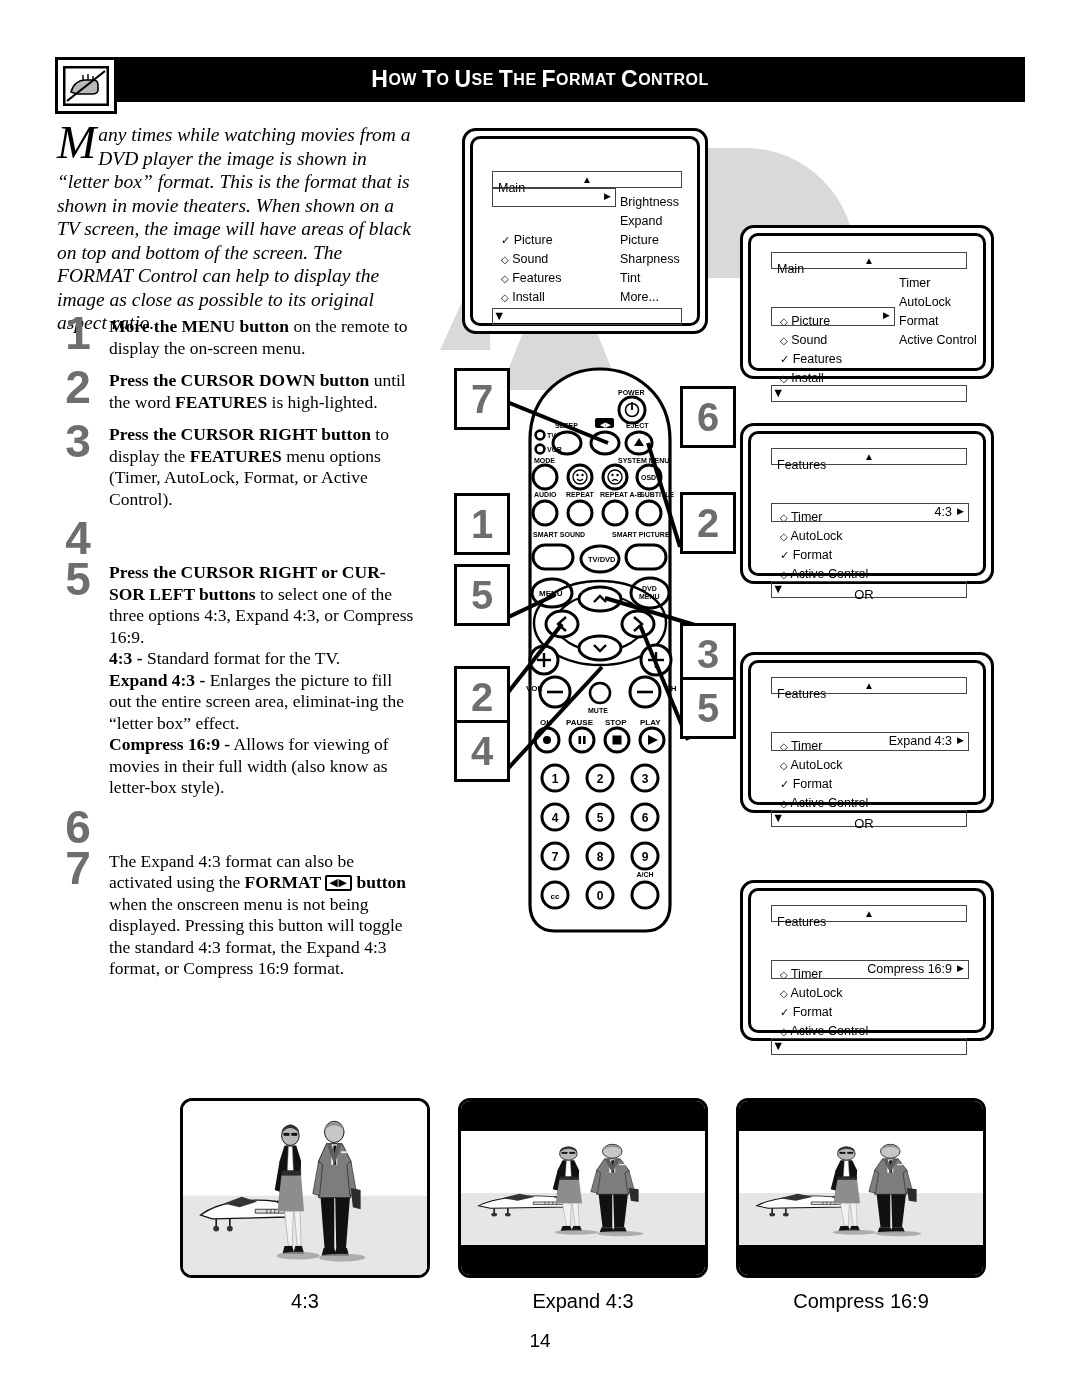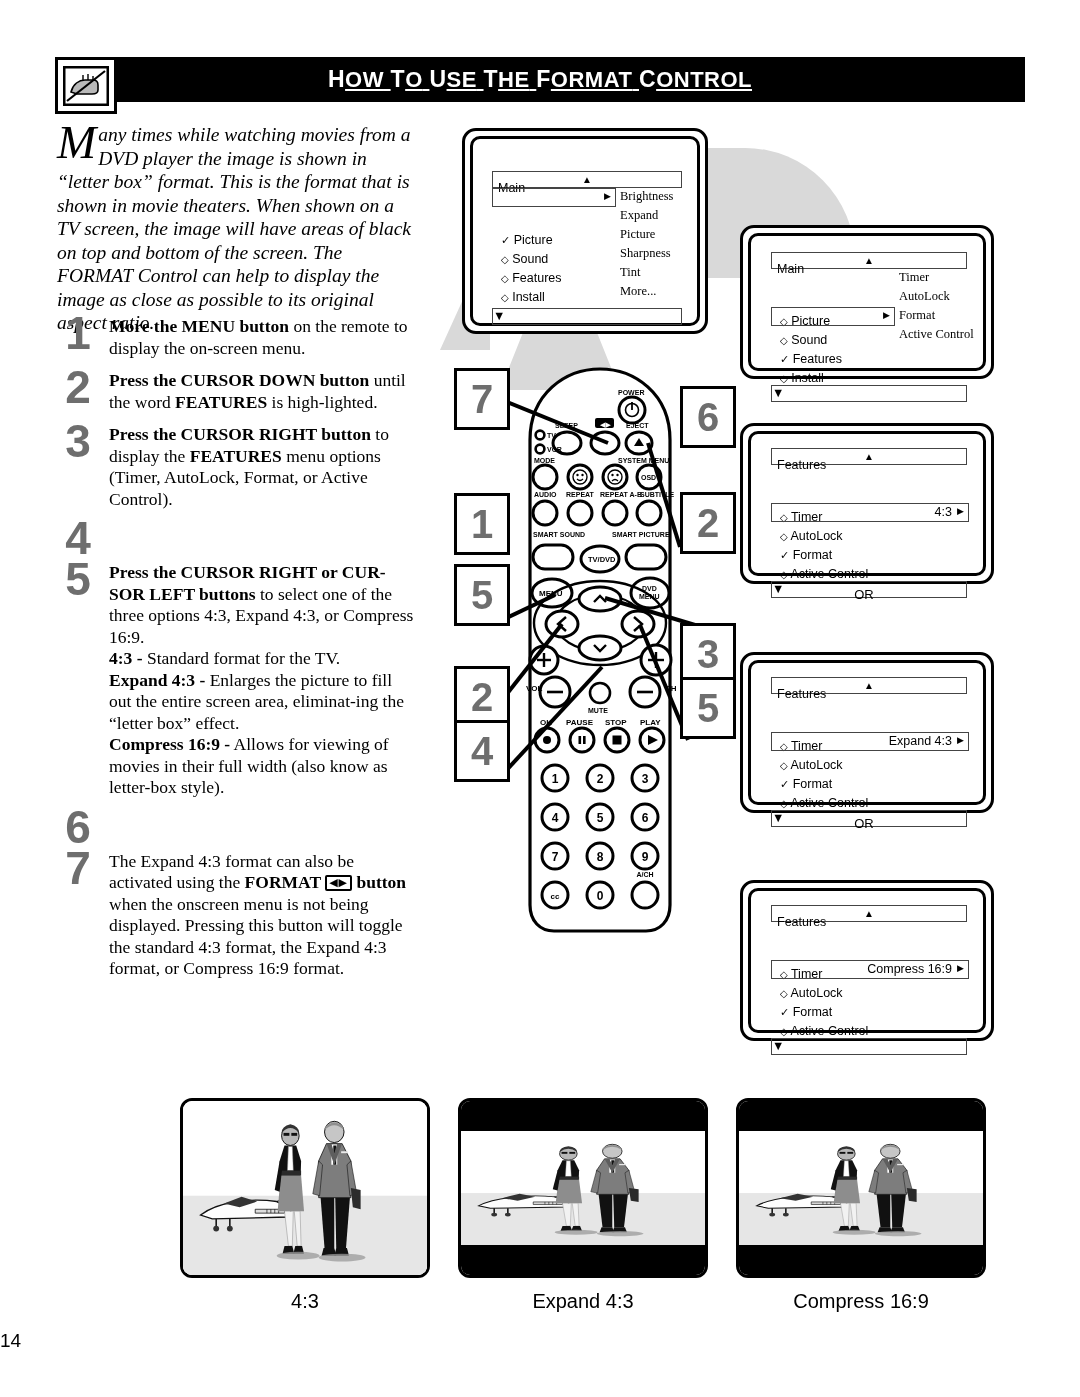--- a/index.html
+++ b/index.html
@@ -5,21 +5,21 @@
   html,body{margin:0;padding:0;background:#fff;}
   body{width:1080px;height:1397px;position:relative;font-family:"Liberation Serif",serif;color:#000;overflow:hidden;}
   .page{position:absolute;left:0;top:0;width:1080px;height:1397px;}
 
   
   .hdr{position:absolute;left:55px;top:57px;width:970px;height:45px;background:#000;}
   .hdr-title{position:absolute;left:0;top:0;width:970px;height:45px;color:#fff;
     font-family:"Liberation Sans",sans-serif;font-weight:bold;letter-spacing:.5px;
     display:flex;align-items:center;justify-content:center;text-align:center;}
   .hdr-title .cap{font-size:23px;}
-  .hdr-title .sm{font-size:22px;text-decoration:underline;}
+  .hdr-title .sm{font-size:16px;}
   .hdr-icon{position:absolute;left:55px;top:57px;width:62px;height:57px;background:#fff;
     border:3px solid #000;box-sizing:border-box;display:flex;align-items:center;justify-content:center;}
   .hdr-icon svg{display:block;}
 
   
   .lead{position:absolute;left:57px;top:123px;width:355px;font-style:italic;font-size:19.5px;line-height:23.5px;text-align:left;}
   .lead .drop{float:left;font-size:47px;line-height:38px;padding-right:2px;font-style:italic;}
 
   .steps{position:absolute;left:57px;top:316px;width:360px;}
   .step{position:relative;min-height:30px;margin-bottom:11px;}
@@ -41,21 +41,21 @@
   .tv .inner{position:absolute;left:5px;top:5px;right:5px;bottom:5px;border:3px solid #000;border-radius:10px;background:#fff;}
 
   .osd{position:absolute;font-family:"Liberation Sans",sans-serif;font-size:12.5px;color:#000;}
   .osd .bar{border:1.5px solid #444;height:17px;box-sizing:border-box;position:relative;background:#fff;}
   .osd .bar .lbl{position:absolute;left:5px;top:9px;}
   .osd .bar .up{position:absolute;left:50%;top:2px;transform:translateX(-50%);font-size:10px;line-height:12px;}
   .osd .row{position:relative;height:19px;}
   .osd .l{position:absolute;left:9px;top:1px;white-space:nowrap;margin-top:44px;}
   .osd .l .dia{font-size:10px;}
   .osd .l .chk{font-size:11px;}
-  .osd .r{position:absolute;left:128px;top:1px;white-space:nowrap;font-family:Liberation Serif, serif;}
+  .osd .r{position:absolute;left:128px;top:7px;white-space:nowrap;}
   .osd .sel{position:absolute;left:0;top:0;width:124px;height:19px;border:1.5px solid #444;box-sizing:border-box;}
   .osd .selw{position:absolute;left:0;top:0;width:198px;height:19px;border:1.5px solid #444;box-sizing:border-box;}
   .osd .arrw{position:absolute;right:4px;top:2px;font-size:9px;}
   .osd .val{position:absolute;right:16px;top:1px;white-space:nowrap;}
   .osd .botbar{position:absolute;left:0;border:1.5px solid #444;height:17px;box-sizing:border-box;}
 
   .orlabel{position:absolute;font-family:"Liberation Sans",sans-serif;font-size:13px;text-align:center;width:60px;}
 
   
   .remote{position:absolute;left:60px;top:245px;width:200px;height:570px;}
@@ -66,21 +66,21 @@
   
   .samples{position:absolute;left:180px;top:1098px;width:820px;height:230px;}
   .sample{position:absolute;top:0;width:250px;}
   .scr{position:relative;width:250px;height:180px;border:3px solid #000;border-radius:12px;
     box-sizing:border-box;overflow:hidden;background:#fff;}
   .scr .bandtop,.scr .bandbot{position:absolute;left:0;width:100%;background:#000;}
   .scr .pic{position:absolute;left:0;width:100%;}
   .caption{position:absolute;top:192px;width:250px;text-align:center;
     font-family:"Liberation Sans",sans-serif;font-size:20px;}
 
-  .pageno{position:absolute;left:0;top:1330px;width:1080px;text-align:left;
+  .pageno{position:absolute;left:0;top:1330px;width:1080px;text-align:center;
     font-family:"Liberation Sans",sans-serif;font-size:19px;}
 </style>
 </head>
 <body>
 
 <div class="page">
 
   <div class="hdr">
     <div class="hdr-title" id="hdrTitle">
         <span class="cap">H</span>

